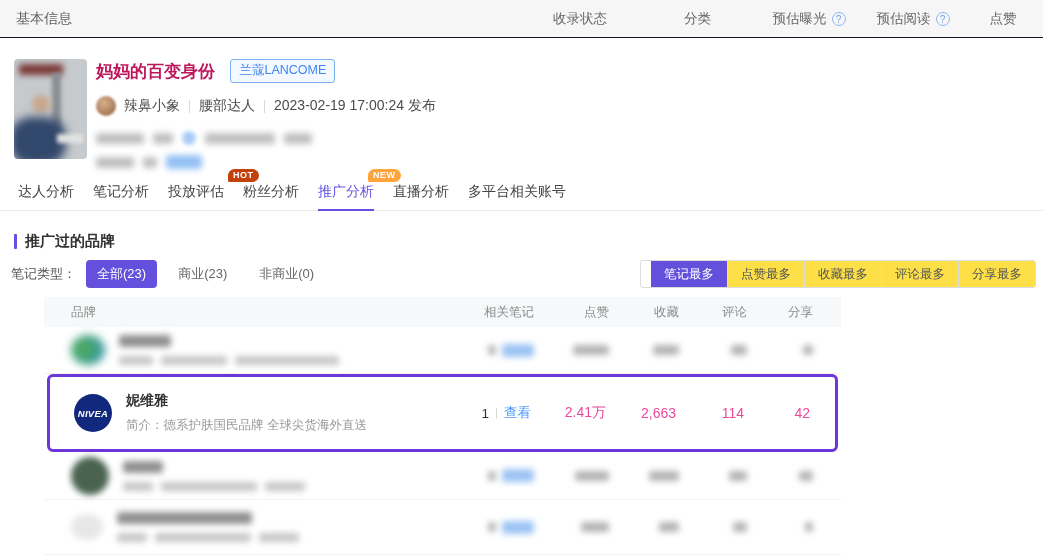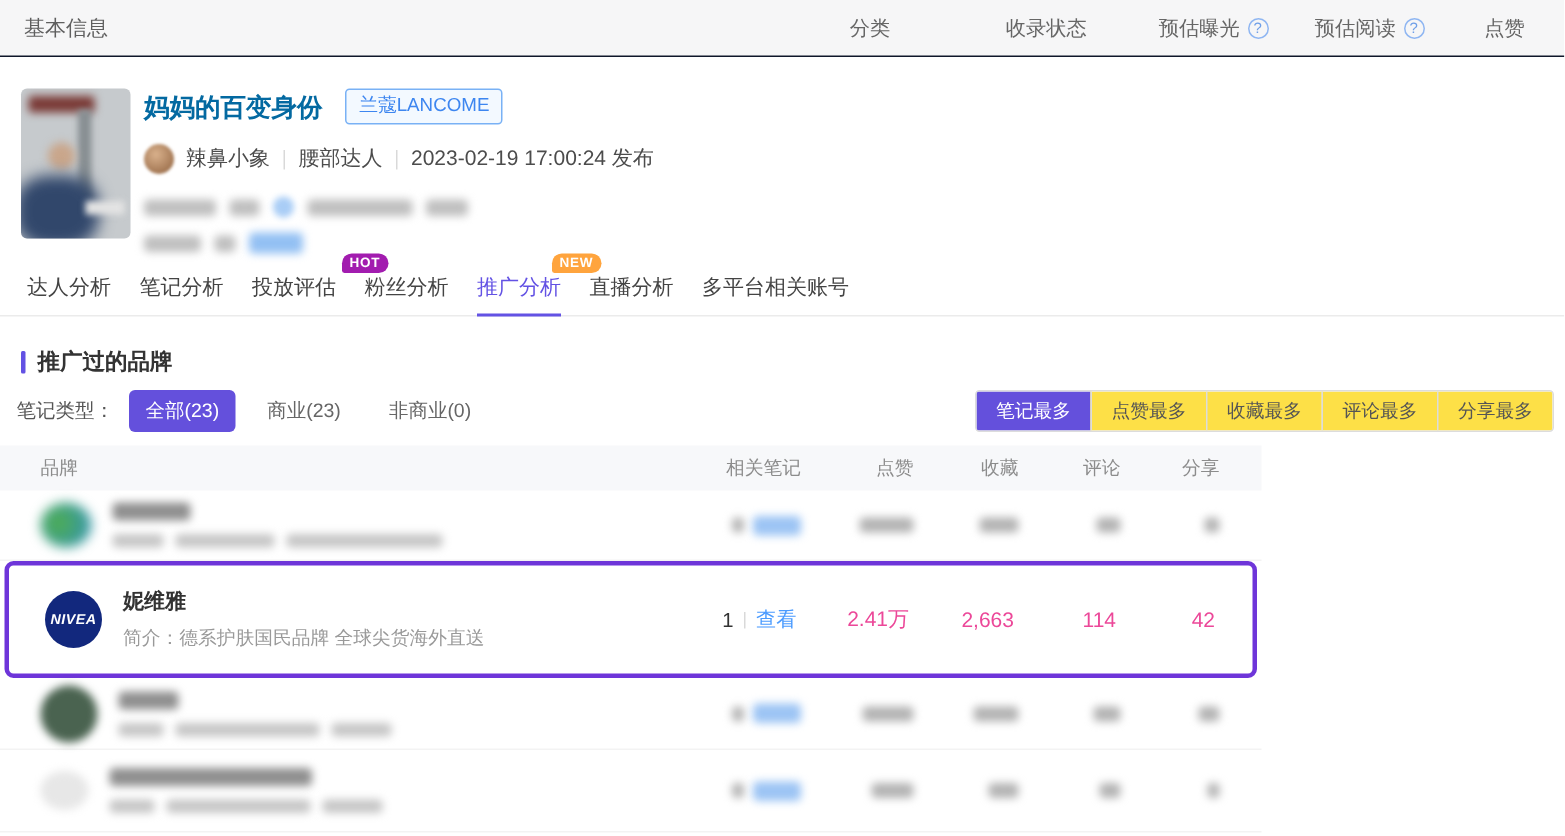--- a/index.html
+++ b/index.html
@@ -23,57 +23,57 @@
 
   
   .profile { position:absolute; top:57px; left:14px; right:0; height:108px; }
   .thumb { position:absolute; left:0; top:2px; width:73px; height:100px; border-radius:4px; background:#c6cacd; overflow:hidden; }
   .thumb .tag { position:absolute; left:5px; top:5px; width:44px; height:11px; background:#7a3a36; border-radius:2px; filter:blur(3px); }
   .thumb .pole { position:absolute; left:38px; top:14px; width:9px; height:62px; background:#878e92; filter:blur(2px); }
   .thumb .head { position:absolute; left:18px; top:36px; width:18px; height:18px; border-radius:50%; background:#c9a68b; filter:blur(3px); }
   .thumb .figure { position:absolute; left:-4px; bottom:-6px; width:56px; height:48px; border-radius:40%; background:#31476b; filter:blur(5px); }
   .thumb .wm { position:absolute; right:4px; bottom:16px; width:26px; height:9px; background:#e3e3e3; filter:blur(2px); }
   .profile-main { position:absolute; left:82px; top:2px; }
-  .note-title { font-size:17px; font-weight:bold; color:#0369a1; display:inline; vertical-align:middle;margin-top:28px; }
+  .note-title { font-size:17px; font-weight:bold; color:#be185d; display:inline; vertical-align:middle;margin-top:28px; }
   .brand-badge { display:inline-block; margin-left:11px; font-size:12.5px; color:#3d86f0; border:1px solid #79b1f5; background:#f3f9ff; border-radius:3px; padding:2px 8px 3px; vertical-align:middle; cursor:pointer; }
   .author-row { margin-top:13px; display:flex; align-items:center; font-size:14px; color:#4c4c4c; }
   .avatar { width:20px; height:20px; border-radius:50%; margin-right:8px; background:radial-gradient(circle at 40% 35%, #d9b18c, #8d5f3c); filter:blur(1px); }
   .vdiv { display:inline-block; width:1px; height:13px; background:#d9d9d9; margin:0 9px; }
   .blur-line { display:flex; align-items:center; gap:9px; }
   .bl1 { margin-top:15px; }
   .bl2 { margin-top:10px; }
   .bbar { height:11px; border-radius:3px; background:#bfbfbf; filter:blur(3px); }
   .bcircle { width:14px; height:14px; border-radius:50%; background:#a9cdf6; filter:blur(2px); }
   .bpill-blue { width:36px; height:14px; border-radius:3px; background:#93c0f3; filter:blur(3px); cursor:pointer; }
 
   
   .tabs { position:absolute; top:170px; left:0; width:1043px; height:41px; border-bottom:1px solid #ebebeb; display:flex; padding-left:18px; }
   .tab { position:relative; margin-right:19px; padding-top:13px; font-size:14px; color:#444; cursor:pointer; white-space:nowrap; }
   .tab.active { color:#6352e4; }
   .tab.active::after { content:""; position:absolute; left:0; right:0; bottom:-1px; height:2px; background:#6352e4; }
   .tab-badge { position:absolute; top:-1px; left:100%; margin-left:-6px; color:#fff; font-size:9px; font-weight:bold; line-height:13px; padding:0 5px; border-radius:8px 8px 8px 2px; letter-spacing:.5px; }
-  .tab-badge.hot { background:#a21caf; margin-left:4px; }
+  .tab-badge.hot { background:#c2410c; margin-left:4px; }
   .tab-badge.new { background:#ffa43d; }
 
   
   .section-title { position:absolute; top:232px; left:14px; display:flex; align-items:center; }
   .section-bar { width:3px; height:15px; background:#6352e4; margin-right:8px; border-radius:1px; }
   .section-text { font-size:15px; font-weight:bold; color:#333; }
 
   .filter-row { position:absolute; top:260px; left:11px; right:7px; height:28px; display:flex; align-items:center;justify-content:flex-end; }
   .filter-label { font-size:13px; color:#555; }
   .pill { margin-left:10px; font-size:13px; color:#666; padding:5px 11px; border-radius:4px; cursor:pointer; }
   .pill.active { background:#6450dc; color:#fff; }
-  .sort-group { margin-left:auto; display:flex; border:1px solid #dcdcdc; border-radius:3px; overflow:hidden; height:28px; }
+  .sort-group { margin-left:auto; display:flex; border:1px solid #dcdcdc; border-radius:3px; overflow:hidden; height:28px;padding-left:10px; }
   .sort-btn { padding:0 13px; line-height:26px; font-size:12.5px; color:#555; background:#fde047; border-left:1px solid #dcdcdc; cursor:pointer; white-space:nowrap; }
   .sort-btn:first-child { border-left:none; }
   .sort-btn.active { background:#6450dc; color:#fff; }
 
   
-  .btable { position:absolute; top:297px; left:0; width:841px; }
+  .btable { position:absolute; top:297px; left:0; width:841px;padding-left:44px; }
   .tgrid { display:grid; grid-template-columns:1fr 95px 75px 70px 68px 66px; align-items:center; }
   .thead { height:30px; background:#f7f8fa; padding:0 28px 0 27px; font-size:12.5px; color:#8c8c8c; }
   .thead div, .cell-num { text-align:right; }
   .thead .c-brand { text-align:left; }
   .brow { padding:0 28px 0 27px; border-bottom:1px solid #f3f3f3; }
   .brand-cell { display:flex; align-items:center; gap:14px; }
   .logo { width:38px; height:38px; border-radius:50%; flex:none; }
   .logo-nivea { background:#12287d; color:#fff; display:flex; align-items:center; justify-content:center; font-size:9.5px; font-weight:bold; font-style:italic; letter-spacing:.3px; }
   .logo-b1 { width:34px; height:30px; border-radius:50%; background:radial-gradient(circle at 35% 45%, #4fae4f, #2e8fc2); filter:blur(4px); }
   .logo-b3 { background:#4a6350; filter:blur(3px); }
@@ -97,24 +97,24 @@
 </head>
 <body>
 
 <div class="page">
 
   <div class="topbar">
     <div class="topbar-title">基本信息</div>
   </div>
   <div class="cols-grid head">
     <div class="colhead">
+        <span>收录状态</span>
+      </div>
+    <div class="colhead">
         <span>分类</span>
-      </div>
-    <div class="colhead">
-        <span>收录状态</span>
       </div>
     <div class="colhead">
         <span>预估曝光</span>
         <span class="help">?</span>
       </div>
     <div class="colhead">
         <span>预估阅读</span>
         <span class="help">?</span>
       </div>
     <div class="colhead">

